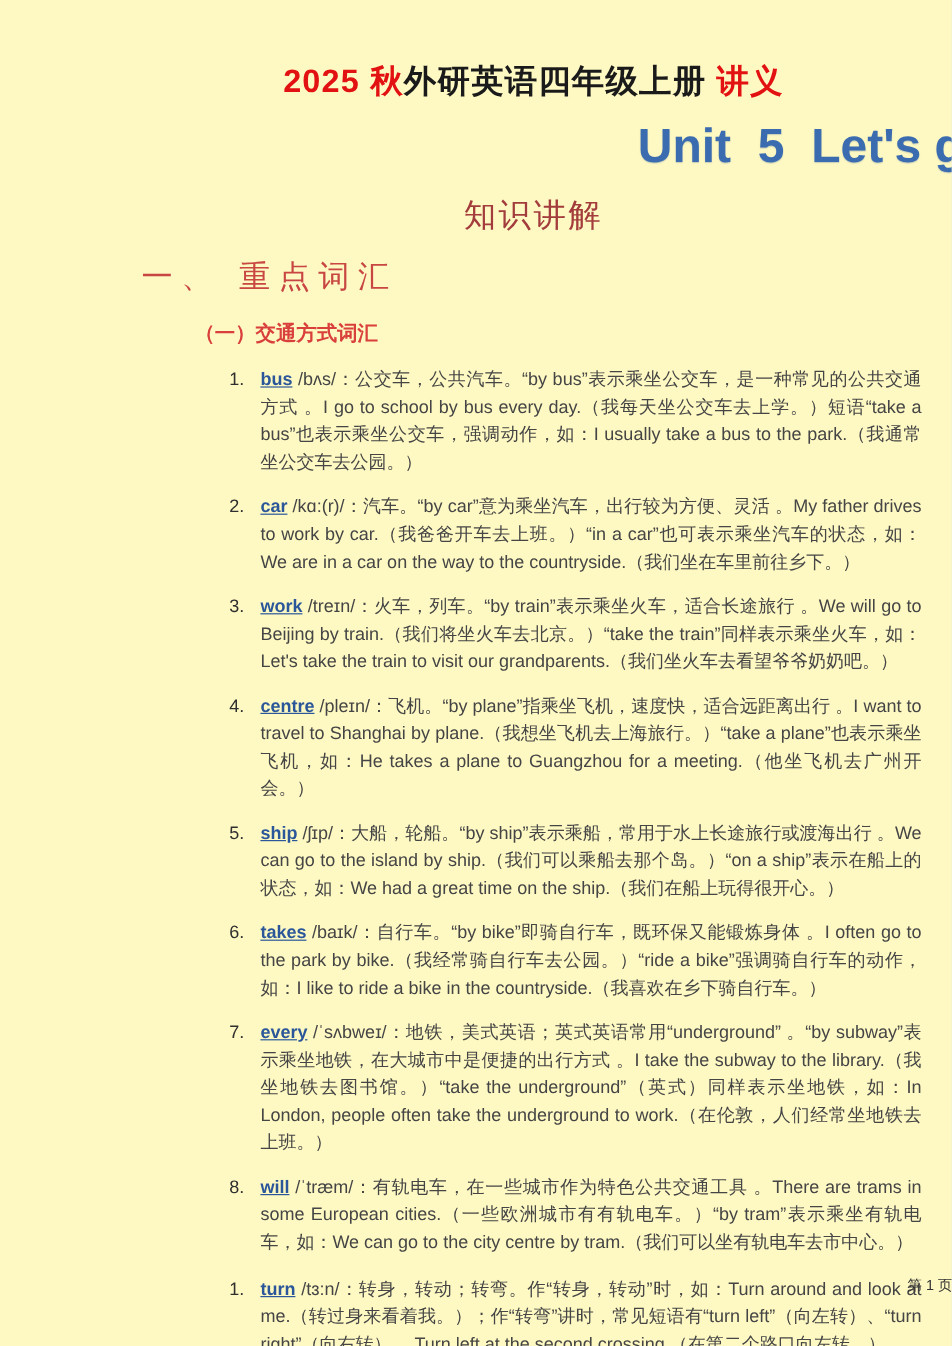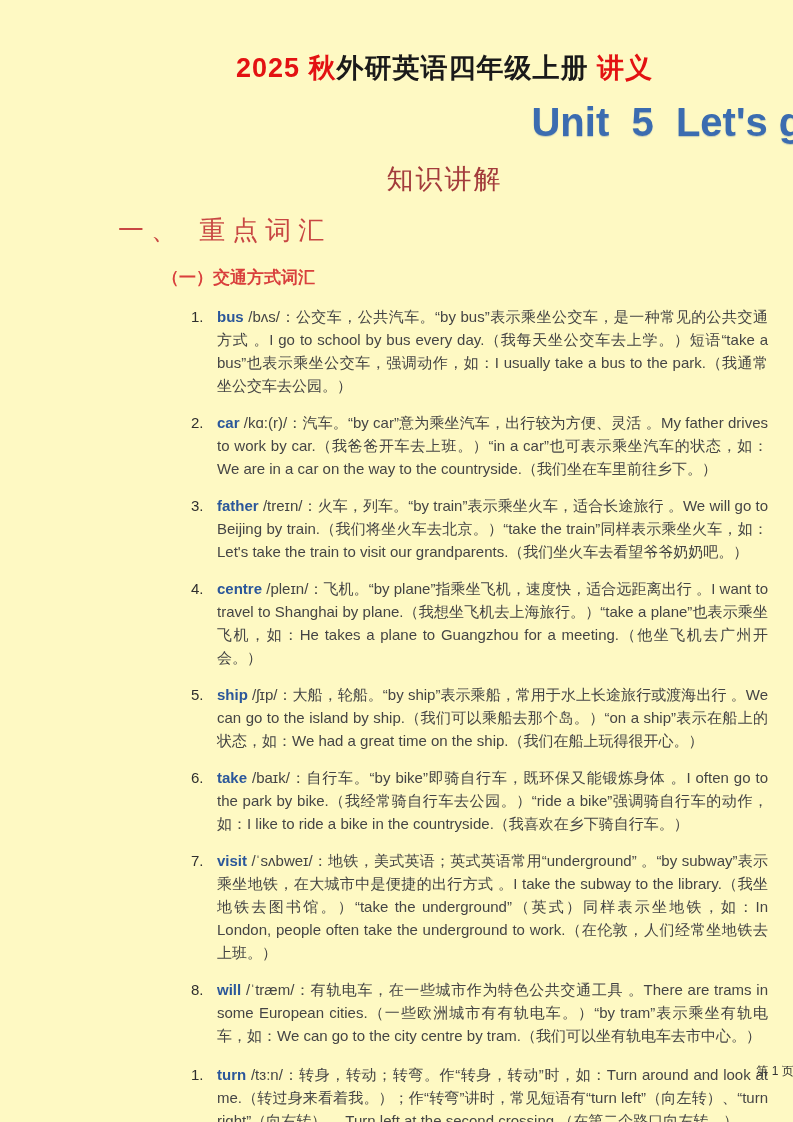--- a/index.html
+++ b/index.html
@@ -53,21 +53,21 @@
     font-family:"Liberation Sans", sans-serif;
   }
   .vocab-list { margin:16px 73px 0 143px; }
   .vocab-item {
     display:flex;
     margin-bottom:14px;
     font-size:15px; line-height:23px;
   }
   .vocab-item .num { width:26px; flex:none; color:#2f2f2f; }
   .vocab-item .body { flex:1; margin:0; text-align:justify; color:#454545; }
-  .term { color:#2b579a; font-weight:bold; }
+  .term { color:#2b579a; font-weight:bold;text-decoration:underline; }
   .page-footer {
     position:absolute; left:0; bottom:42px;
     width:100%; text-align:right;
     font-size:12px; color:#333333;
   }
 </style>
 </head>
 <body>
 
 <div class="page">
@@ -86,37 +86,37 @@
     <div class="vocab-item">
       <span class="num">1.</span>
       <p class="body"><span class="term">bus</span><span> /bʌs/：公交车，公共汽车。“by bus”表示乘坐公交车，是一种常见的公共交通方式 。I go to school by bus every day.（我每天坐公交车去上学。）短语“take a bus”也表示乘坐公交车，强调动作，如：I usually take a bus to the park.（我通常坐公交车去公园。）</span></p>
     </div>
     <div class="vocab-item">
       <span class="num">2.</span>
       <p class="body"><span class="term">car</span><span> /kɑ:(r)/：汽车。“by car”意为乘坐汽车，出行较为方便、灵活 。My father drives to work by car.（我爸爸开车去上班。）“in a car”也可表示乘坐汽车的状态，如：We are in a car on the way to the countryside.（我们坐在车里前往乡下。）</span></p>
     </div>
     <div class="vocab-item">
       <span class="num">3.</span>
-      <p class="body"><span class="term">father</span><span> /treɪn/：火车，列车。“by train”表示乘坐火车，适合长途旅行 。We will go to Beijing by train.（我们将坐火车去北京。）“take the train”同样表示乘坐火车，如：Let's take the train to visit our grandparents.（我们坐火车去看望爷爷奶奶吧。）</span></p>
+      <p class="body"><span class="term">work</span><span> /treɪn/：火车，列车。“by train”表示乘坐火车，适合长途旅行 。We will go to Beijing by train.（我们将坐火车去北京。）“take the train”同样表示乘坐火车，如：Let's take the train to visit our grandparents.（我们坐火车去看望爷爷奶奶吧。）</span></p>
     </div>
     <div class="vocab-item">
       <span class="num">4.</span>
       <p class="body"><span class="term">centre</span><span> /pleɪn/：飞机。“by plane”指乘坐飞机，速度快，适合远距离出行 。I want to travel to Shanghai by plane.（我想坐飞机去上海旅行。）“take a plane”也表示乘坐飞机，如：He takes a plane to Guangzhou for a meeting.（他坐飞机去广州开会。）</span></p>
     </div>
     <div class="vocab-item">
       <span class="num">5.</span>
       <p class="body"><span class="term">ship</span><span> /ʃɪp/：大船，轮船。“by ship”表示乘船，常用于水上长途旅行或渡海出行 。We can go to the island by ship.（我们可以乘船去那个岛。）“on a ship”表示在船上的状态，如：We had a great time on the ship.（我们在船上玩得很开心。）</span></p>
     </div>
     <div class="vocab-item">
       <span class="num">6.</span>
-      <p class="body"><span class="term">take</span><span> /baɪk/：自行车。“by bike”即骑自行车，既环保又能锻炼身体 。I often go to the park by bike.（我经常骑自行车去公园。）“ride a bike”强调骑自行车的动作，如：I like to ride a bike in the countryside.（我喜欢在乡下骑自行车。）</span></p>
+      <p class="body"><span class="term">takes</span><span> /baɪk/：自行车。“by bike”即骑自行车，既环保又能锻炼身体 。I often go to the park by bike.（我经常骑自行车去公园。）“ride a bike”强调骑自行车的动作，如：I like to ride a bike in the countryside.（我喜欢在乡下骑自行车。）</span></p>
     </div>
     <div class="vocab-item">
       <span class="num">7.</span>
-      <p class="body"><span class="term">visit</span><span> /ˈsʌbweɪ/：地铁，美式英语；英式英语常用“underground” 。“by subway”表示乘坐地铁，在大城市中是便捷的出行方式 。I take the subway to the library.（我坐地铁去图书馆。）“take the underground”（英式）同样表示坐地铁，如：In London, people often take the underground to work.（在伦敦，人们经常坐地铁去上班。）</span></p>
+      <p class="body"><span class="term">every</span><span> /ˈsʌbweɪ/：地铁，美式英语；英式英语常用“underground” 。“by subway”表示乘坐地铁，在大城市中是便捷的出行方式 。I take the subway to the library.（我坐地铁去图书馆。）“take the underground”（英式）同样表示坐地铁，如：In London, people often take the underground to work.（在伦敦，人们经常坐地铁去上班。）</span></p>
     </div>
     <div class="vocab-item">
       <span class="num">8.</span>
       <p class="body"><span class="term">will</span><span> /ˈtræm/：有轨电车，在一些城市作为特色公共交通工具 。There are trams in some European cities.（一些欧洲城市有有轨电车。）“by tram”表示乘坐有轨电车，如：We can go to the city centre by tram.（我们可以坐有轨电车去市中心。）</span></p>
     </div>
   </div>
 
 
   <div class="vocab-list">
     <div class="vocab-item">

